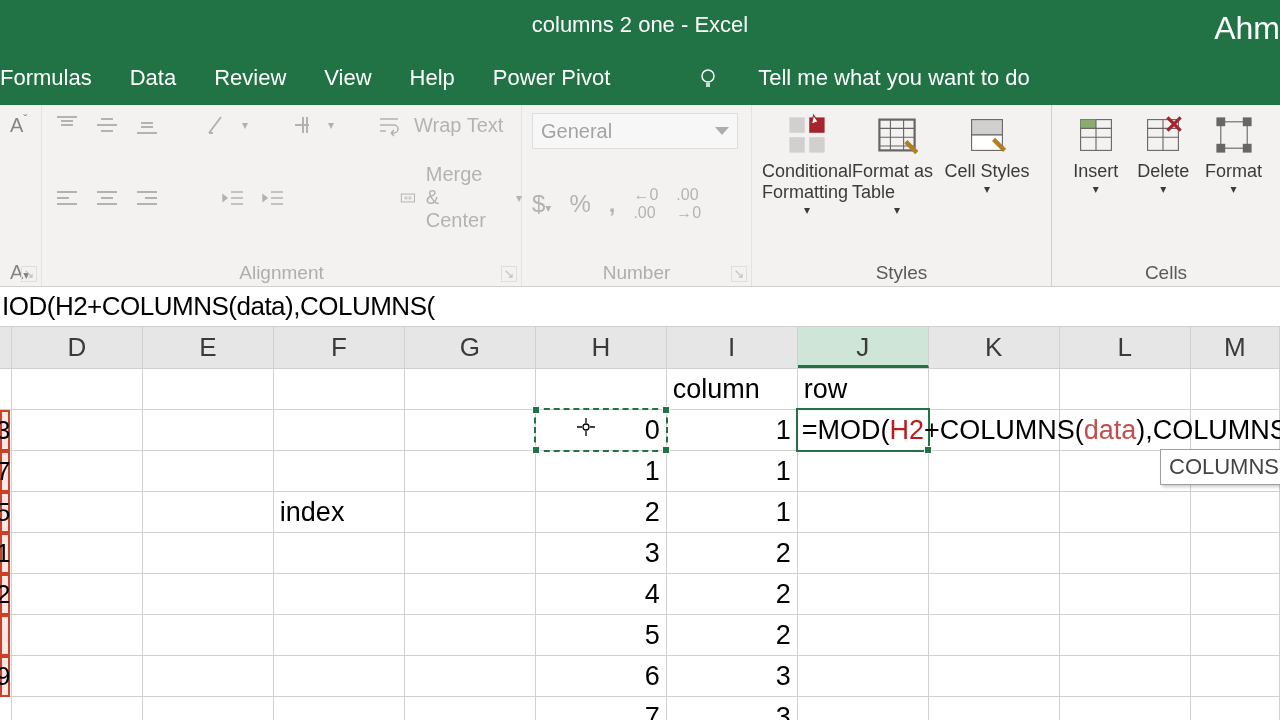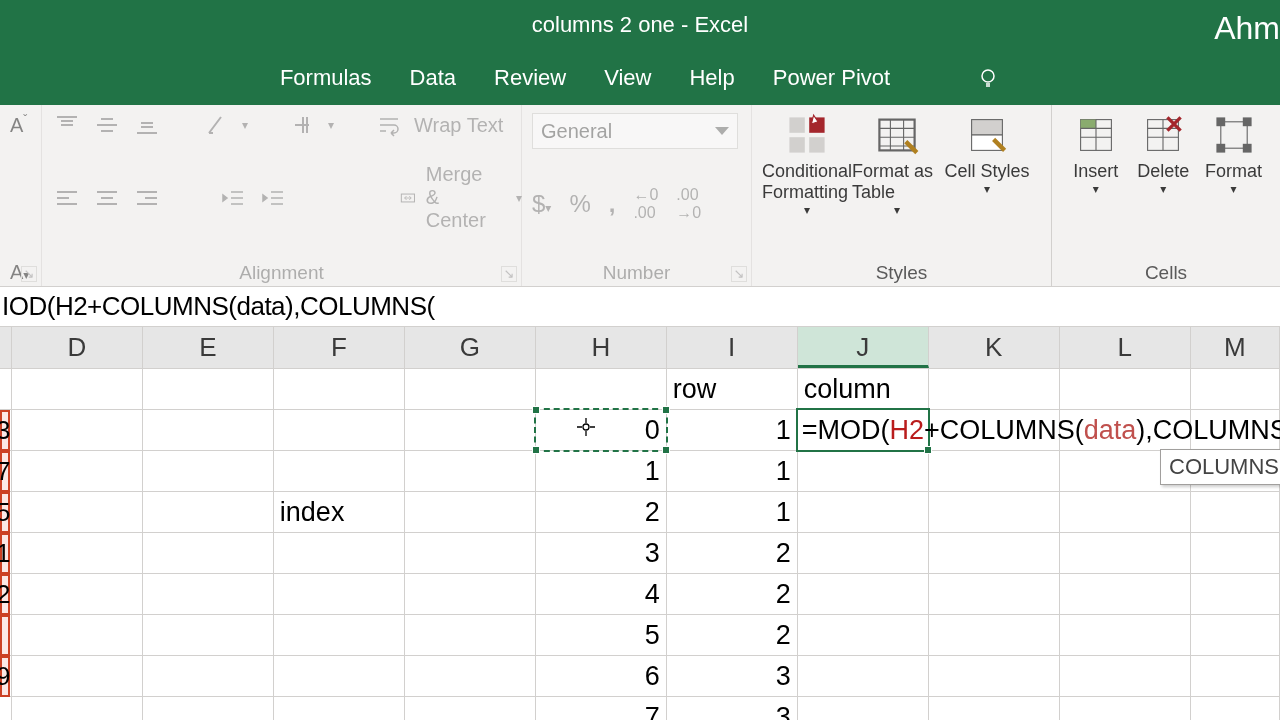--- a/index.html
+++ b/index.html
@@ -2,21 +2,21 @@
 <html><head>
 <meta charset="utf-8">
 <style>
   * { box-sizing: border-box; margin: 0; padding: 0; font-family: 'Segoe UI', Arial, sans-serif; }
   body { width: 1280px; height: 720px; overflow: hidden; background: #fff; }
 
   .title-bar { height: 50px; background: #217346; display: flex; align-items: center; justify-content: center; position: relative; color: #fff; font-size: 22px; }
   .title-bar .user { position: absolute; right: 0; top: 0; height: 50px; padding: 10px 0 0 0; font-size: 32px; color:#fff; }
   .title-bar .doc { font-weight: 400; }
 
-  .tabs { height: 55px; background: #217346; display: flex; align-items: center; padding-left: 0; gap: 38px; font-size: 22px; color: #fff; justify-content: center; }
+  .tabs { height: 55px; background: #217346; display: flex; align-items: center; padding-left: 0; gap: 38px; font-size: 22px; color: #fff; }
   .tabs .tab { cursor: pointer; }
   .tabs .bulb { width: 24px; height: 24px; }
   .tabs .tell { font-size: 22px; color: #fff; }
 
   .ribbon { height: 182px; background: #f3f2f1; border-bottom: 1px solid #d2d0ce; display: flex; position: relative; }
   .ribbon-group { border-right: 1px solid #d2d0ce; display: flex; flex-direction: column; justify-content: space-between; padding: 8px 10px 2px 10px; position: relative; }
   .ribbon-group .label { text-align: center; font-size: 19px; color: #5a5a5a; padding-top: 4px; }
   .ribbon-group .dlg { position: absolute; right: 4px; bottom: 4px; width: 16px; height: 16px; color:#888; font-size:13px; text-align:center; line-height:14px; border:1px solid #c8c6c4;}
   .ribbon .faded { opacity: 0.45; }
   .big-btn { display: flex; flex-direction: column; align-items: center; width: 90px; font-size: 18px; color:#3a3a3a; }
@@ -88,20 +88,21 @@
   <span class="tab">Data</span>
   <span class="tab">Review</span>
   <span class="tab">View</span>
   <span class="tab">Help</span>
   <span class="tab">Power Pivot</span>
   <span style="width:10px"></span>
   <svg class="bulb" viewBox="0 0 24 24">
       <circle cx="12" cy="10" r="6" fill="none" stroke="#fff" stroke-width="1.5"></circle>
       <path d="M10 18 h4 M10 20 h4" stroke="#fff" stroke-width="1.5"></path>
     </svg>
+  <span class="tell">Tell me what you want to do</span>
 </div>
 
 <div class="ribbon">
 
   <div class="ribbon-group faded" style="width:42px">
     <div class="row">
         <span style="font-size:20px;">A<span style="font-size:12px;vertical-align:super">ˇ</span></span>
       </div>
     <div class="row">
         <span style="font-size:20px;">A<span style="font-size:12px">▾</span></span>
@@ -281,22 +282,22 @@
     <div class="colh wM">M</div>
   </div>
 
   <div class="grid-row">
     <div class="cell stub"></div>
     <div class="cell wD"></div>
       <div class="cell wE"></div>
       <div class="cell wF"></div>
       <div class="cell wG"></div>
     <div class="cell wH"></div>
+    <div class="cell wJ lefttxt">column</div>
     <div class="cell wI lefttxt">row</div>
-    <div class="cell wJ lefttxt">column</div>
     <div class="cell wK"></div>
       <div class="cell wL"></div>
       <div class="cell wM"></div>
   </div>
 
   <div class="grid-row" style="position:relative">
     <div class="cell stub" style="position:relative">
         <div class="rowstub-red" style="height:41px"></div>
         <span style="position:absolute;left:-4px;font-size:26px">3</span>
       </div>

